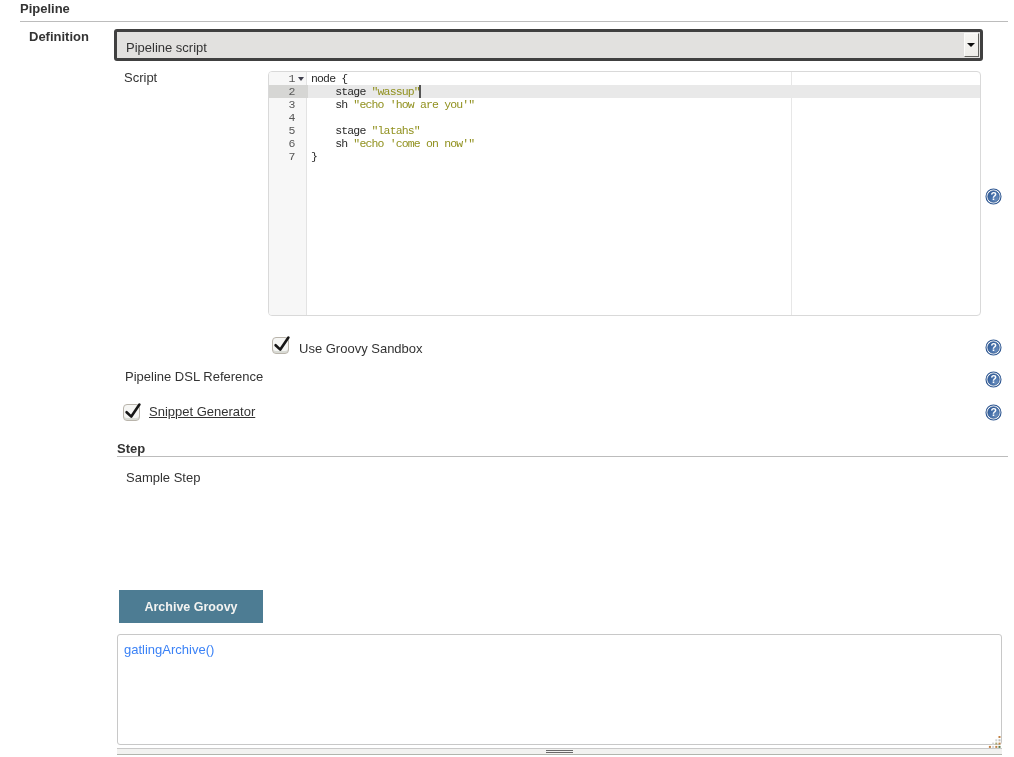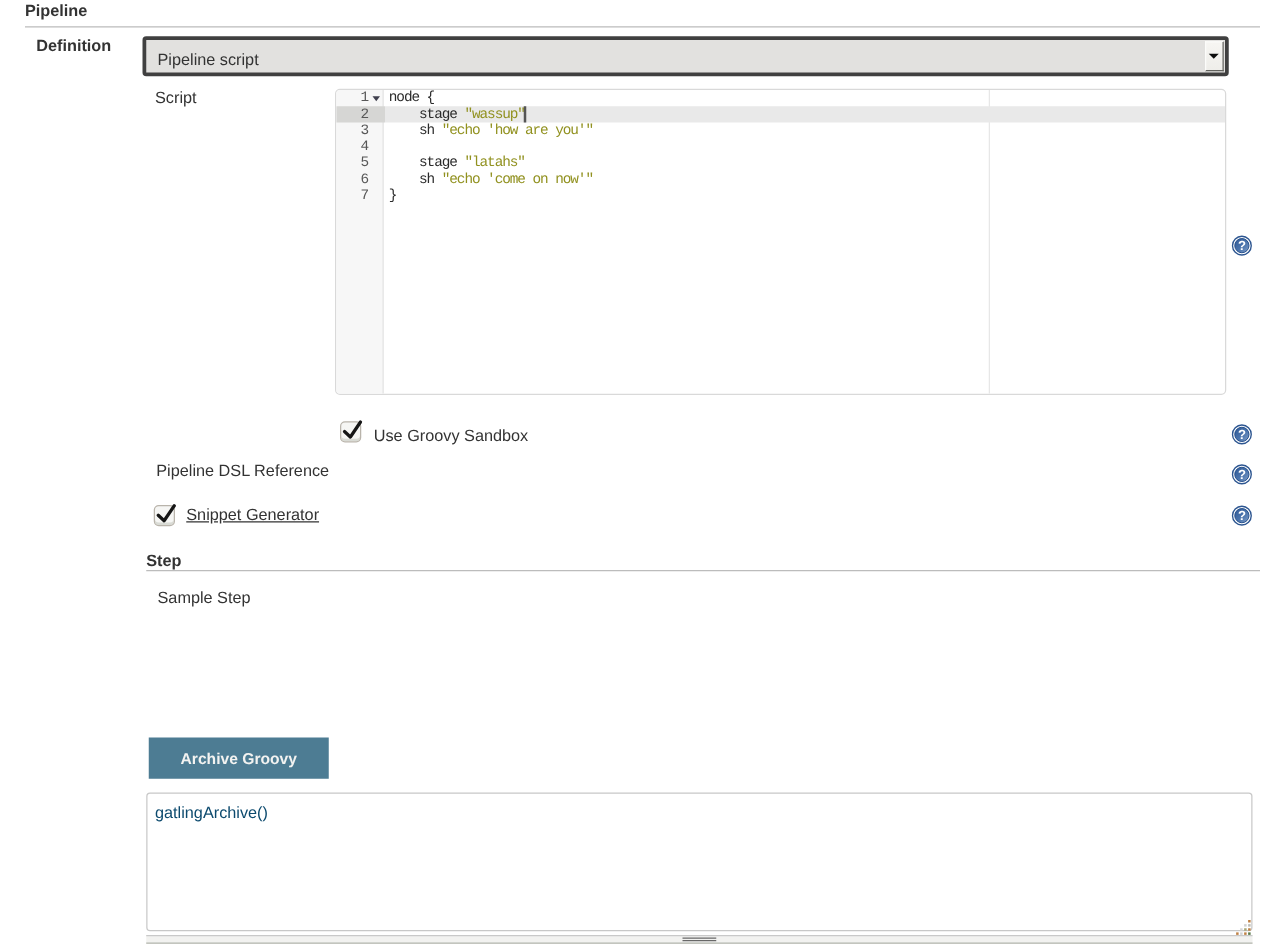--- a/index.html
+++ b/index.html
@@ -107,21 +107,21 @@
 
   <div class="abs hdr" style="left:117px;top:442px;">Step</div>
   <div class="abs rule" style="left:117px;top:456px;width:891px;"></div>
 
   <div class="abs lbl" style="left:126px;top:471px;">Sample Step</div>
 
   <div class="abs" style="left:119px;top:590px;width:144px;height:33px;background:#4d7c93;"></div>
   <div class="abs" style="left:119px;top:601px;width:144px;text-align:center;font-size:12.5px;font-weight:bold;color:#f3f3f1;line-height:13px;">Archive Groovy</div>
 
   <div class="abs" style="left:117px;top:634px;width:885px;height:111px;border:1px solid #c8c8c8;border-radius:3px;box-sizing:border-box;background:#fff;"></div>
-  <div class="abs" style="left:124px;top:642px;font-size:13px;color:#0c4a6e;line-height:15px;">gatlingArchive()</div>
+  <div class="abs" style="left:124px;top:642px;font-size:13px;color:#3b82f6;line-height:15px;">gatlingArchive()</div>
 
   <svg class="abs" style="left:987px;top:733px;" width="15" height="16" viewBox="0 0 15 16">
       <rect x="11.5" y="3" width="2" height="2" fill="#c08145"></rect>
       <rect x="8.3" y="6.3" width="2" height="2" fill="#d2d2d2"></rect>
       <rect x="11.5" y="6.3" width="2" height="2" fill="#bdbdb5"></rect>
       <rect x="5.1" y="9.6" width="2" height="2" fill="#d6d6d6"></rect>
       <rect x="8.3" y="9.6" width="2" height="2" fill="#a8a878"></rect>
       <rect x="11.5" y="9.6" width="2" height="2" fill="#c08145"></rect>
       <rect x="1.9" y="12.9" width="2" height="2" fill="#c08145"></rect>
       <rect x="5.1" y="12.9" width="2" height="2" fill="#d2d2d2"></rect>

